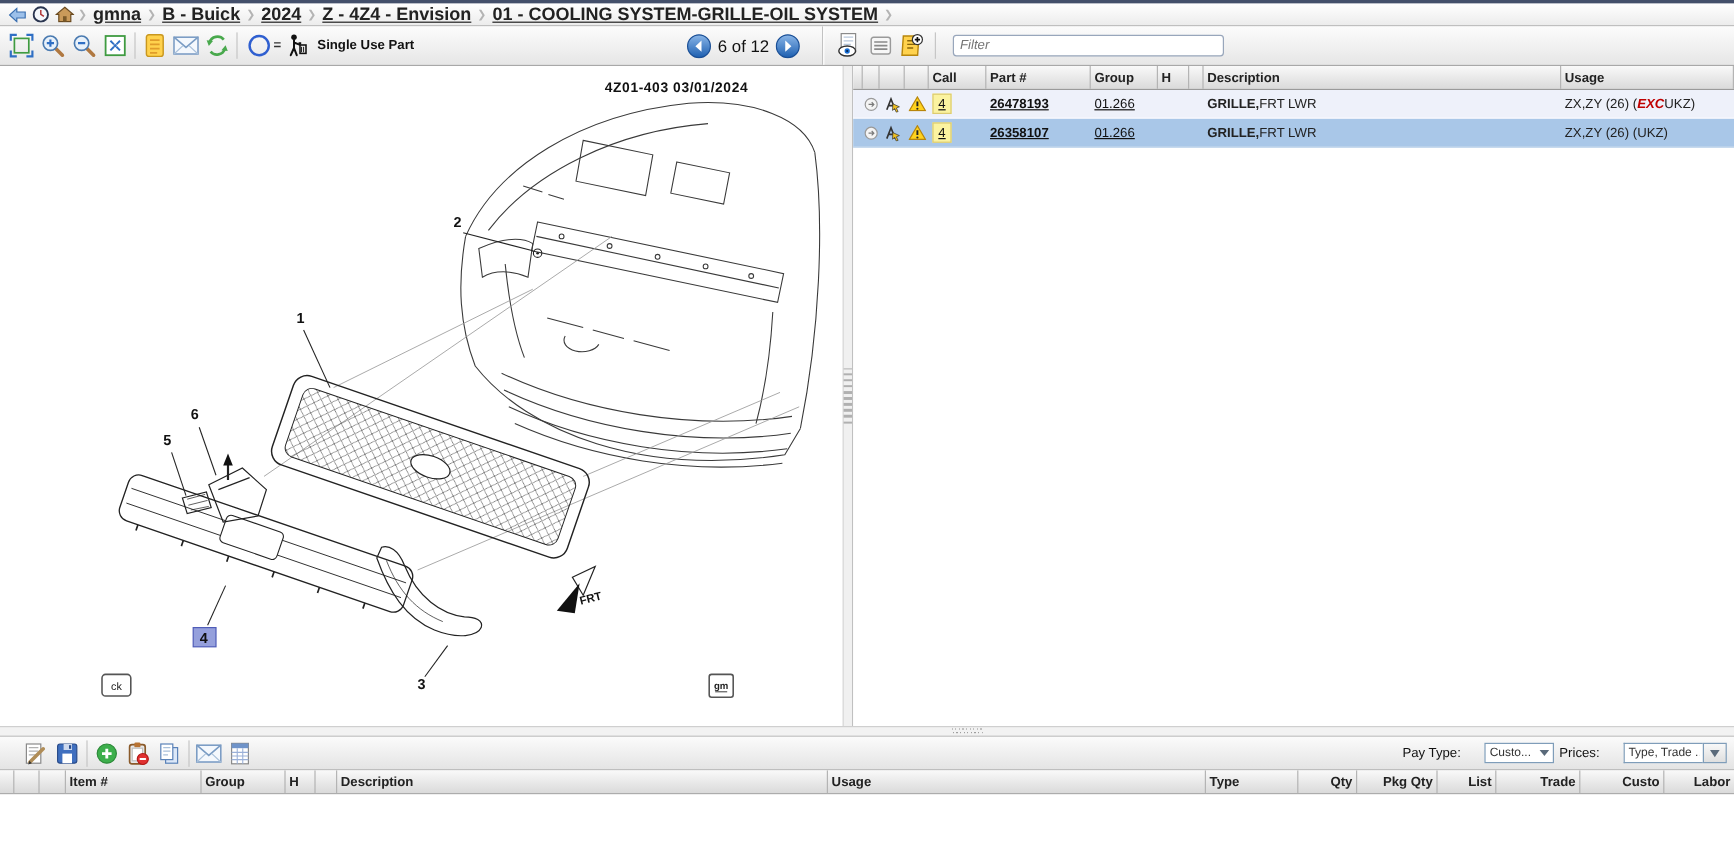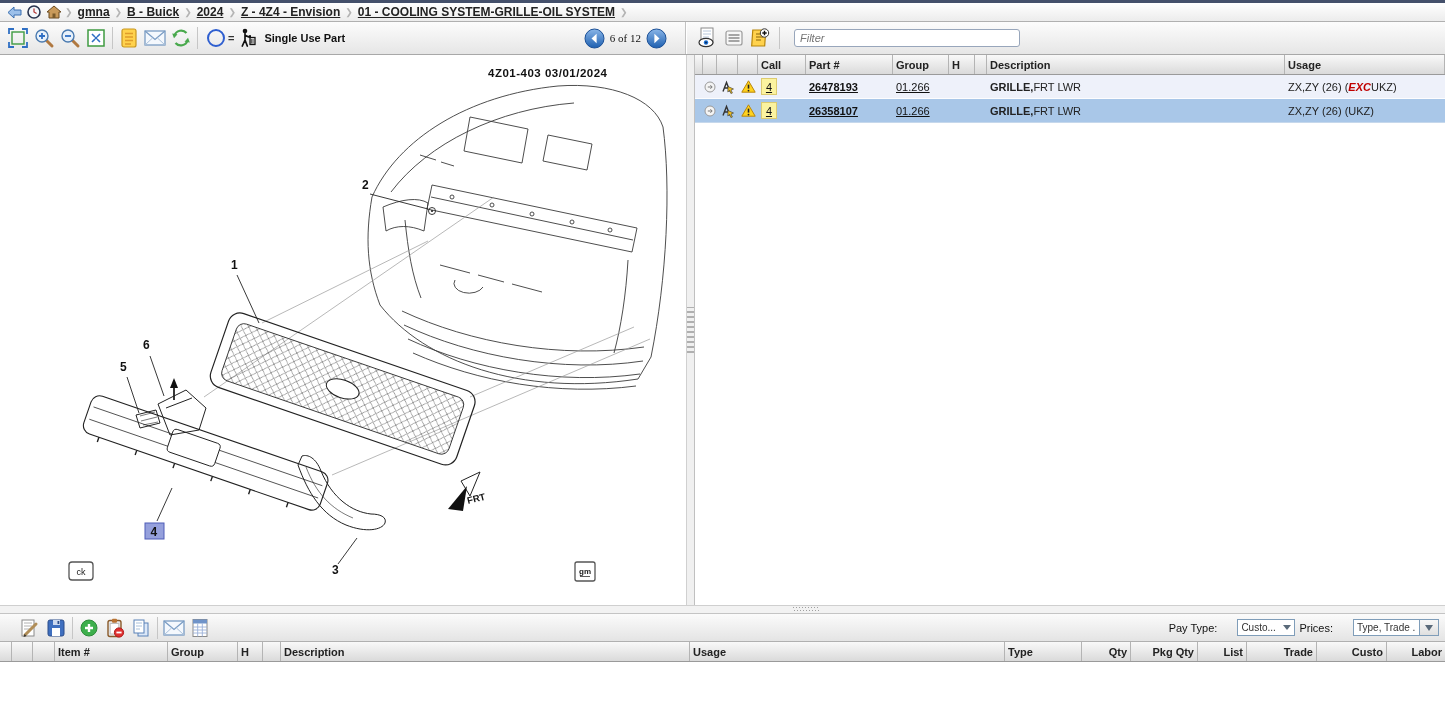--- a/index.html
+++ b/index.html
@@ -3,38 +3,38 @@
 <meta charset="utf-8">
 <style>
   html,body{margin:0;padding:0;}
   body{font-family:"Liberation Sans",sans-serif;-webkit-font-smoothing:antialiased;}
   .app{position:relative;width:1445px;height:710px;background:#fff;overflow:hidden;font-size:11px;color:#222;}
 
   
   .top-strip{height:3px;background:#44506b;}
   .nav-bar{height:18px;display:flex;align-items:center;background:linear-gradient(#ffffff,#ececec);border-bottom:1px solid #b0b0b0;padding-left:4px;}
   .nav-ic{display:inline-flex;align-items:center;justify-content:center;width:20px;height:17px;cursor:pointer;}
-  .crumb{font-weight:bold;font-size:12px;color:#222;text-decoration:underline;margin:0 4px;white-space:nowrap;cursor:pointer;}
+  .crumb{font-weight:bold;font-size:15px;color:#222;text-decoration:underline;margin:0 4px;white-space:nowrap;cursor:pointer;}
   .crumb-sep{color:#b4b4b4;font-size:9px;margin:0 1px;}
 
   
   .main-toolbar{height:32px;border-bottom:1px solid #a8a8a8;background:linear-gradient(#fcfcfc,#e6e6e6);display:flex;}
   .mt-left{width:686px;display:flex;align-items:center;padding-left:5px;box-sizing:border-box;border-right:1px solid #c2c2c2;}
   .mt-right{flex:1;display:flex;align-items:center;padding-left:8px;border-left:1px solid #fff;}
   .tbtn{display:inline-flex;align-items:center;justify-content:center;width:26px;height:26px;cursor:pointer;}
   .tsep{width:1px;height:22px;background:#c6c6c6;margin:0 3px;}
   .legend-circle{width:14px;height:14px;border:2px solid #2f5fd0;border-radius:50%;margin:0 3px 0 6px;}
   .eq{font-weight:bold;color:#333;margin-right:4px;}
   .sup-label{font-weight:bold;font-size:11px;color:#111;margin-left:6px;white-space:nowrap;}
   .pager{margin-left:auto;margin-right:18px;display:flex;align-items:center;gap:5px;}
-  .pager-txt{font-size:11px;color:#111;font-family:Liberation Serif, serif;}
+  .pager-txt{font-size:14px;color:#111;}
   .filter-input{width:214px;height:16px;border:1px solid #98a6bb;border-radius:3px;font-family:"Liberation Sans",sans-serif;font-size:11px;font-style:italic;color:#555;padding:0 5px;outline:none;margin-left:8px;}
 
   
-  .content{display:flex;height:550px;}
+  .content{display:flex;height:550px;padding-left:16px;}
   .diagram-panel{width:686px;background:#fff;position:relative;}
   .v-split{width:9px;background:#f0f0f0;border-left:1px solid #d0d0d0;border-right:1px solid #c0c0c0;box-sizing:border-box;display:flex;flex-direction:column;align-items:center;justify-content:center;cursor:col-resize;}
   .v-grip{width:5px;height:46px;background:repeating-linear-gradient(0deg,#b0b0b0 0 2px,transparent 2px 5px);border-left:2px solid transparent;}
   .parts-panel{flex:1;background:#fff;}
 
   
   .pt-head{display:flex;height:19px;background:linear-gradient(#f9f9f9,#dadada);border-bottom:1px solid #9a9a9a;font-weight:bold;align-items:stretch;}
   .pt-head .pc{border-right:1px solid #b4b4b4;display:flex;align-items:center;padding-left:3px;box-sizing:border-box;}
   .pt-row{display:flex;height:23px;align-items:center;}
   .pt-row .pc{display:flex;align-items:center;padding-left:3px;box-sizing:border-box;height:100%;}

